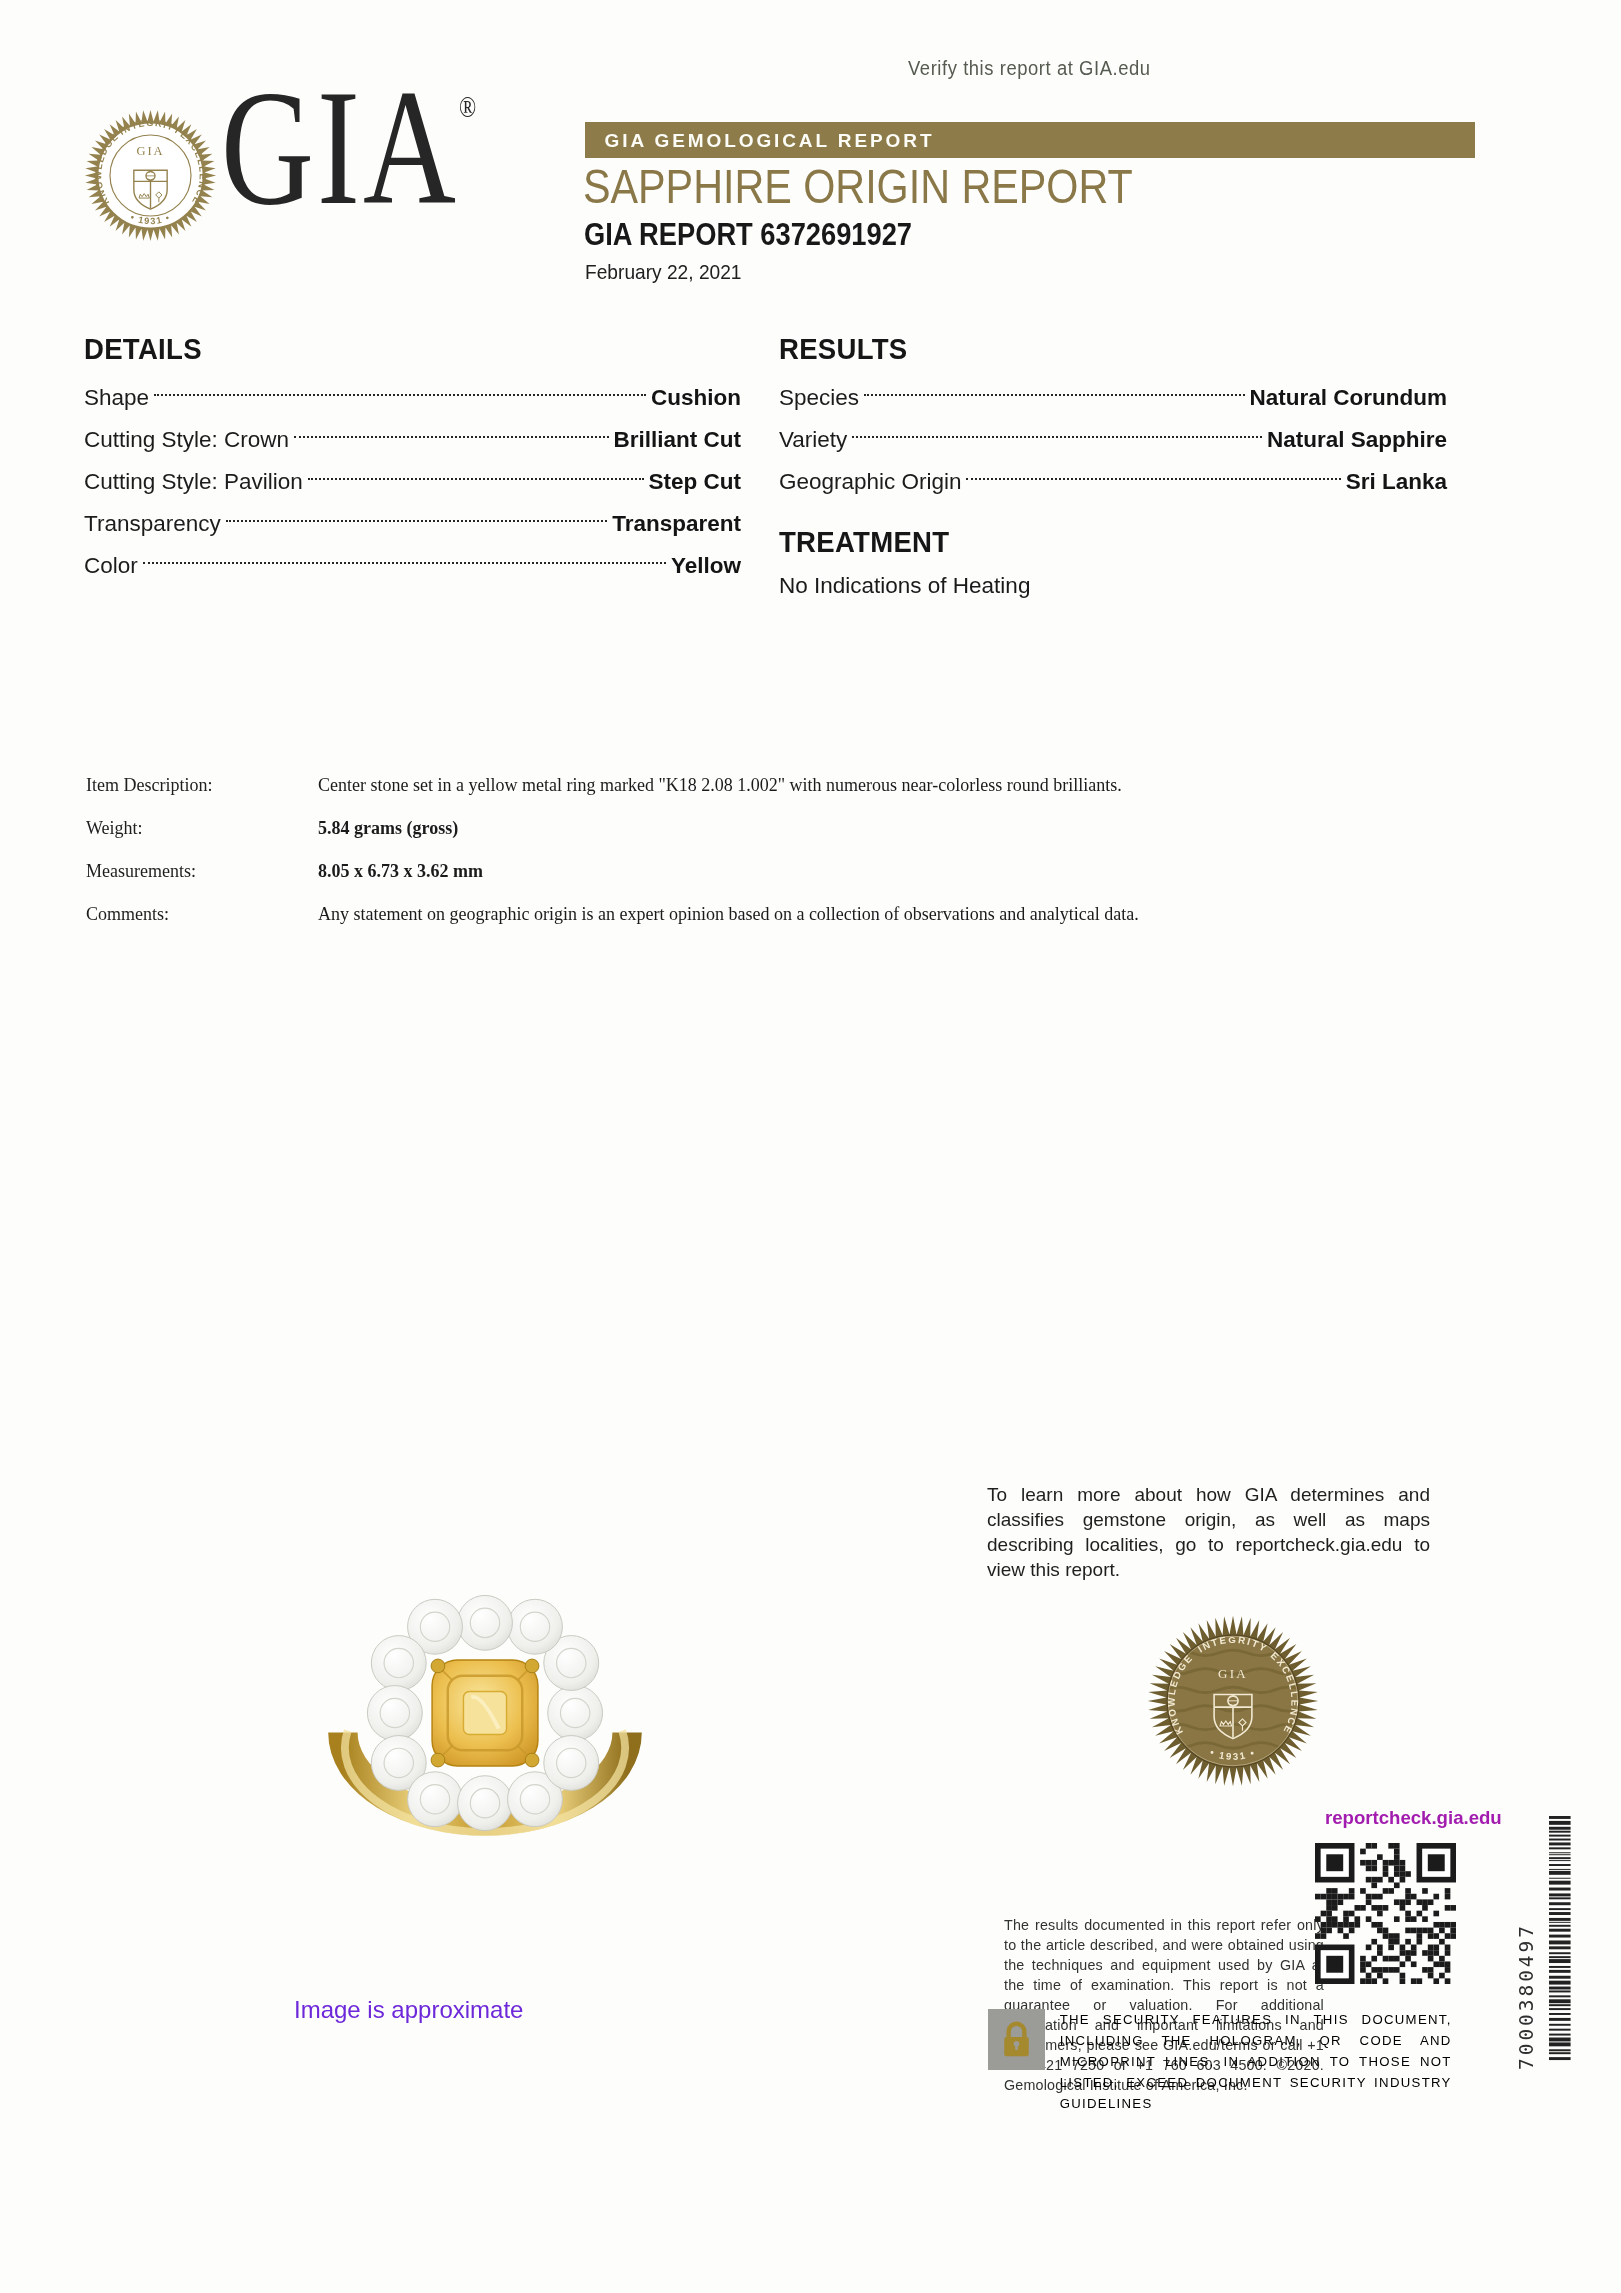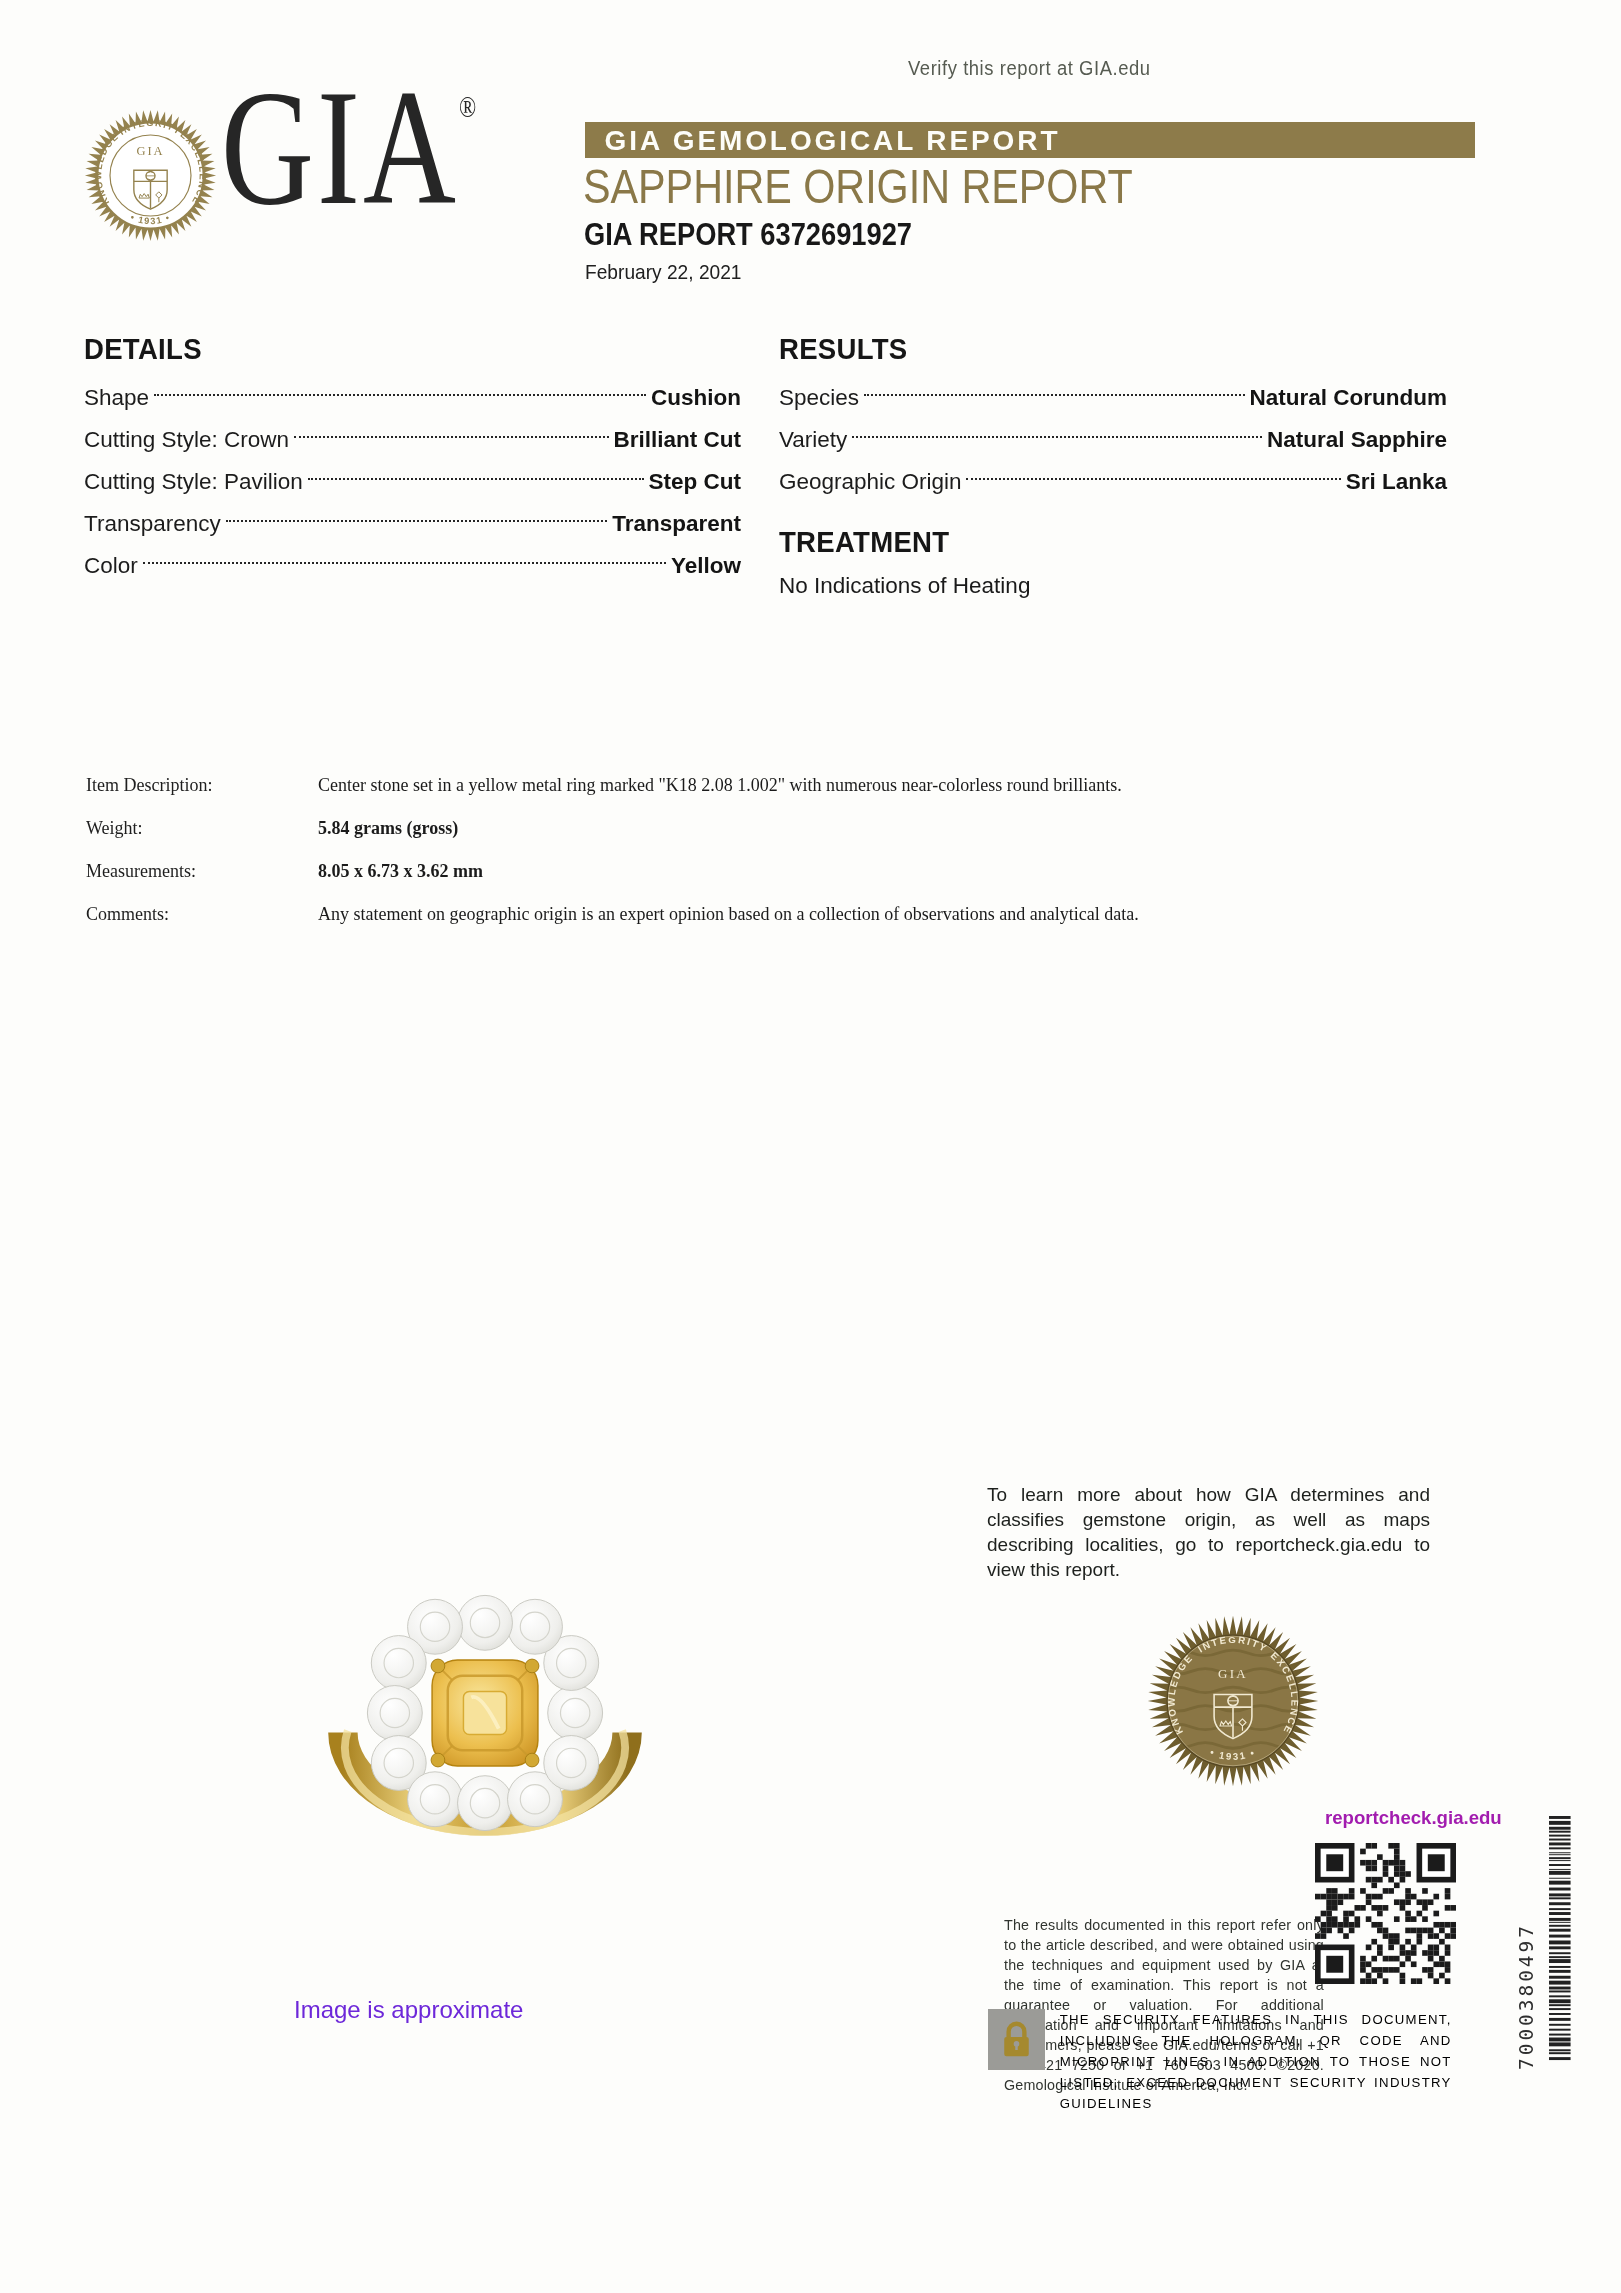--- a/index.html
+++ b/index.html
@@ -7,21 +7,21 @@
         font-family:"Liberation Sans",sans-serif;color:#1d1d1d;}
   .abs{position:absolute;}
 
   
   .verify{left:908px;top:57px;font-size:19.6px;color:#565b51;letter-spacing:0.6px;transform:scaleX(.94);transform-origin:left top;}
   .logo{left:83px;top:108px;width:510px;height:147px;}
   .logo-seal{position:absolute;left:0;top:0;}
   .wordmark{position:absolute;left:138px;top:-43px;font-family:"Liberation Serif",serif;font-size:165px;line-height:1;
             font-weight:500;color:#262626;transform:scaleX(.78);transform-origin:left top;letter-spacing:3.9px;}
   .wordmark sup{font-size:29px;vertical-align:86px;letter-spacing:0;}
-  .banner{left:585px;top:122px;width:890px;height:36px;background:#8d7b4a;color:#fdfdf8;font-size:28px;font-weight:700;
+  .banner{left:585px;top:122px;width:890px;height:36px;background:#8d7b4a;color:#fdfdf8;font-size:19px;font-weight:700;
           letter-spacing:2.9px;line-height:37px;padding-left:19.6px;box-sizing:border-box;white-space:nowrap;}
   .title{left:583px;top:159px;font-size:48px;font-weight:500;color:#8a7848;transform:scaleX(.86);transform-origin:left top;white-space:nowrap;}
   .report-no{left:584px;top:217px;font-size:31px;font-weight:600;color:#181818;transform:scaleX(.88);transform-origin:left top;white-space:nowrap;}
   .date{left:585px;top:260px;font-size:20.6px;color:#202020;transform:scaleX(.93);transform-origin:left top;}
 
   
   .col{font-size:22.5px;}
   .details{left:84px;top:333px;width:657px;}
   .results{left:779px;top:333px;width:668px;}
   h2.sec{font-size:29px;font-weight:700;margin:0 0 10.8px 0;transform:scaleX(.95);transform-origin:left;letter-spacing:0.3px;color:#161616;}

